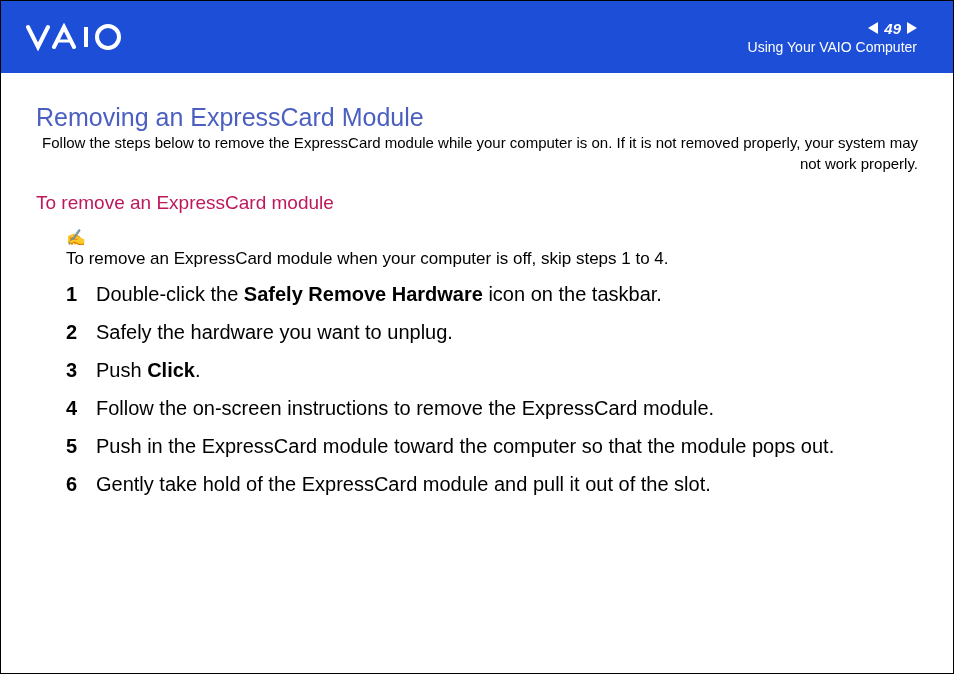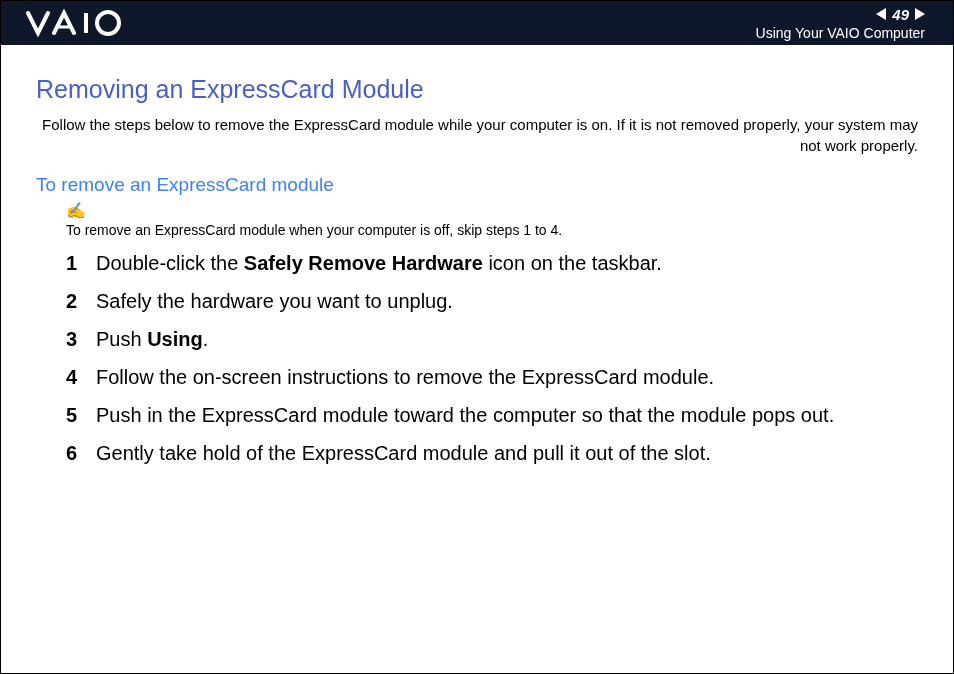--- a/index.html
+++ b/index.html
@@ -5,27 +5,27 @@
     * { margin: 0; padding: 0; box-sizing: border-box; }
     body {
       width: 954px;
       height: 674px;
       font-family: Arial, Helvetica, sans-serif;
       background: #fff;
       border: 1px solid #000;
       overflow: hidden;
     }
     .header {
-      background: #0f172a;
+      background: #1d4ed8;
       color: #fff;
-      height: 44px;
+      height: 72px;
       display: flex;
       justify-content: space-between;
       align-items: center;
-      padding: 0 28px 0 25px;
+      padding: 0 36px 0 25px;
     }
     .logo {
       display: flex;
       align-items: center;
     }
     .logo svg { display: block; }
     .header-right {
       display: flex;
       flex-direction: column;
       align-items: flex-end;
@@ -60,46 +60,45 @@
       font-weight: normal;
       font-size: 14px;
     }
     .content {
       padding: 30px 35px 0 35px;
     }
     .heading {
       color: #4a5fc0;
       font-size: 25px;
       font-weight: normal;
-      margin-bottom: 10px;
     }
     .intro {
       font-size: 15px;
       line-height: 1.4;
       margin-bottom: 18px;
       text-align: right;
     }
     .sub-heading {
-      color: #3b82f6;
+      color: #be185d;
       font-size: 19px;
       font-weight: normal;
-      margin-bottom: 5px;
+      margin-bottom: 14px;
     }
     .note-block {
       margin-left: 30px;
       margin-bottom: 10px;
     }
     .note-icon {
       display: inline-block;
       color: #888;
       font-size: 16px;
       margin-bottom: 2px;
     }
     .note-text {
-      font-size: 14px;
+      font-size: 17px;
       font-family: Arial, Helvetica, sans-serif;
     }
     .steps {
       list-style: none;
       counter-reset: step;
     }
     .steps li {
       counter-increment: step;
       display: flex;
       align-items: baseline;
@@ -153,21 +152,21 @@
     <li>
       <span>
         <span>Double-click the </span><span class="bold">Safely Remove Hardware</span><span> icon on the taskbar.</span>
       </span>
     </li>
     <li>
       <span>Safely the hardware you want to unplug.</span>
     </li>
     <li>
       <span>
-        <span>Push </span><span class="bold">Using</span><span>.</span>
+        <span>Push </span><span class="bold">Click</span><span>.</span>
       </span>
     </li>
     <li>
       <span>Follow the on-screen instructions to remove the ExpressCard module.</span>
     </li>
     <li>
       <span>Push in the ExpressCard module toward the computer so that the module pops out.</span>
     </li>
     <li>
       <span>Gently take hold of the ExpressCard module and pull it out of the slot.</span>

